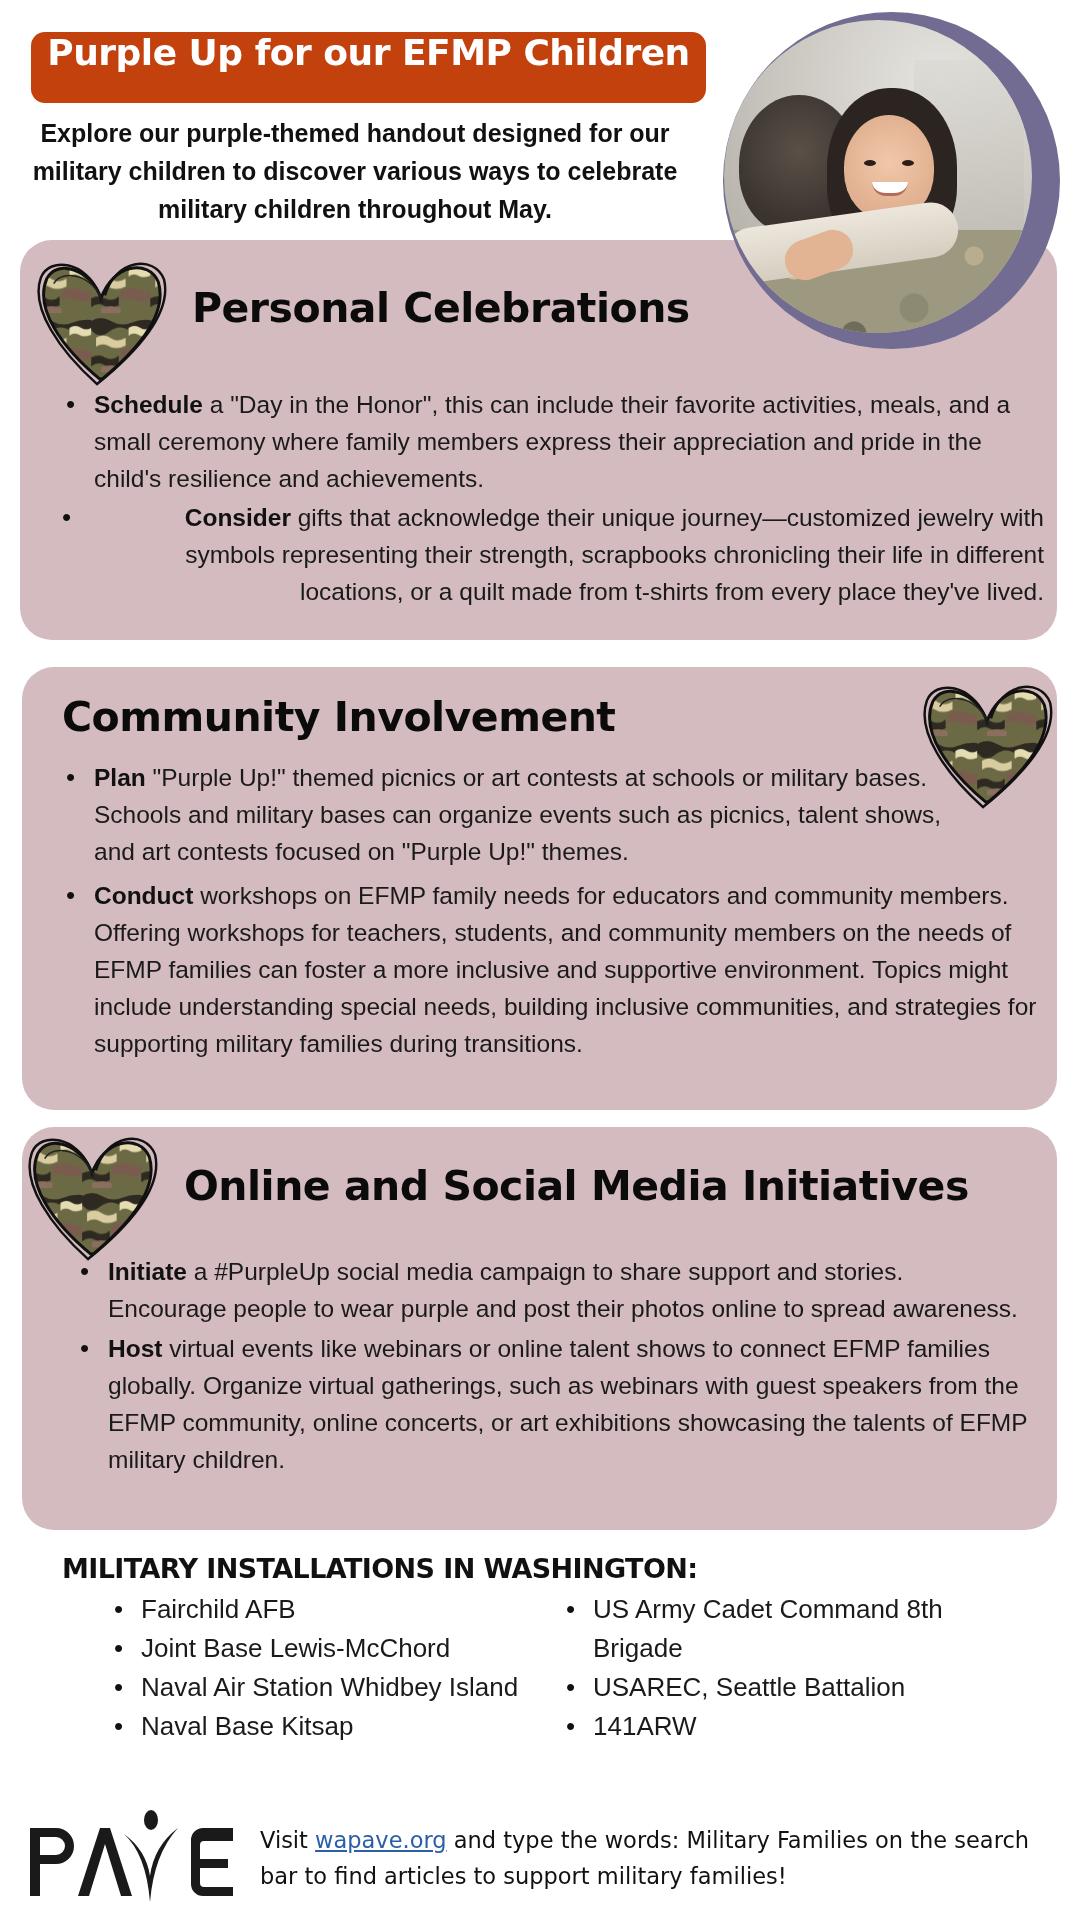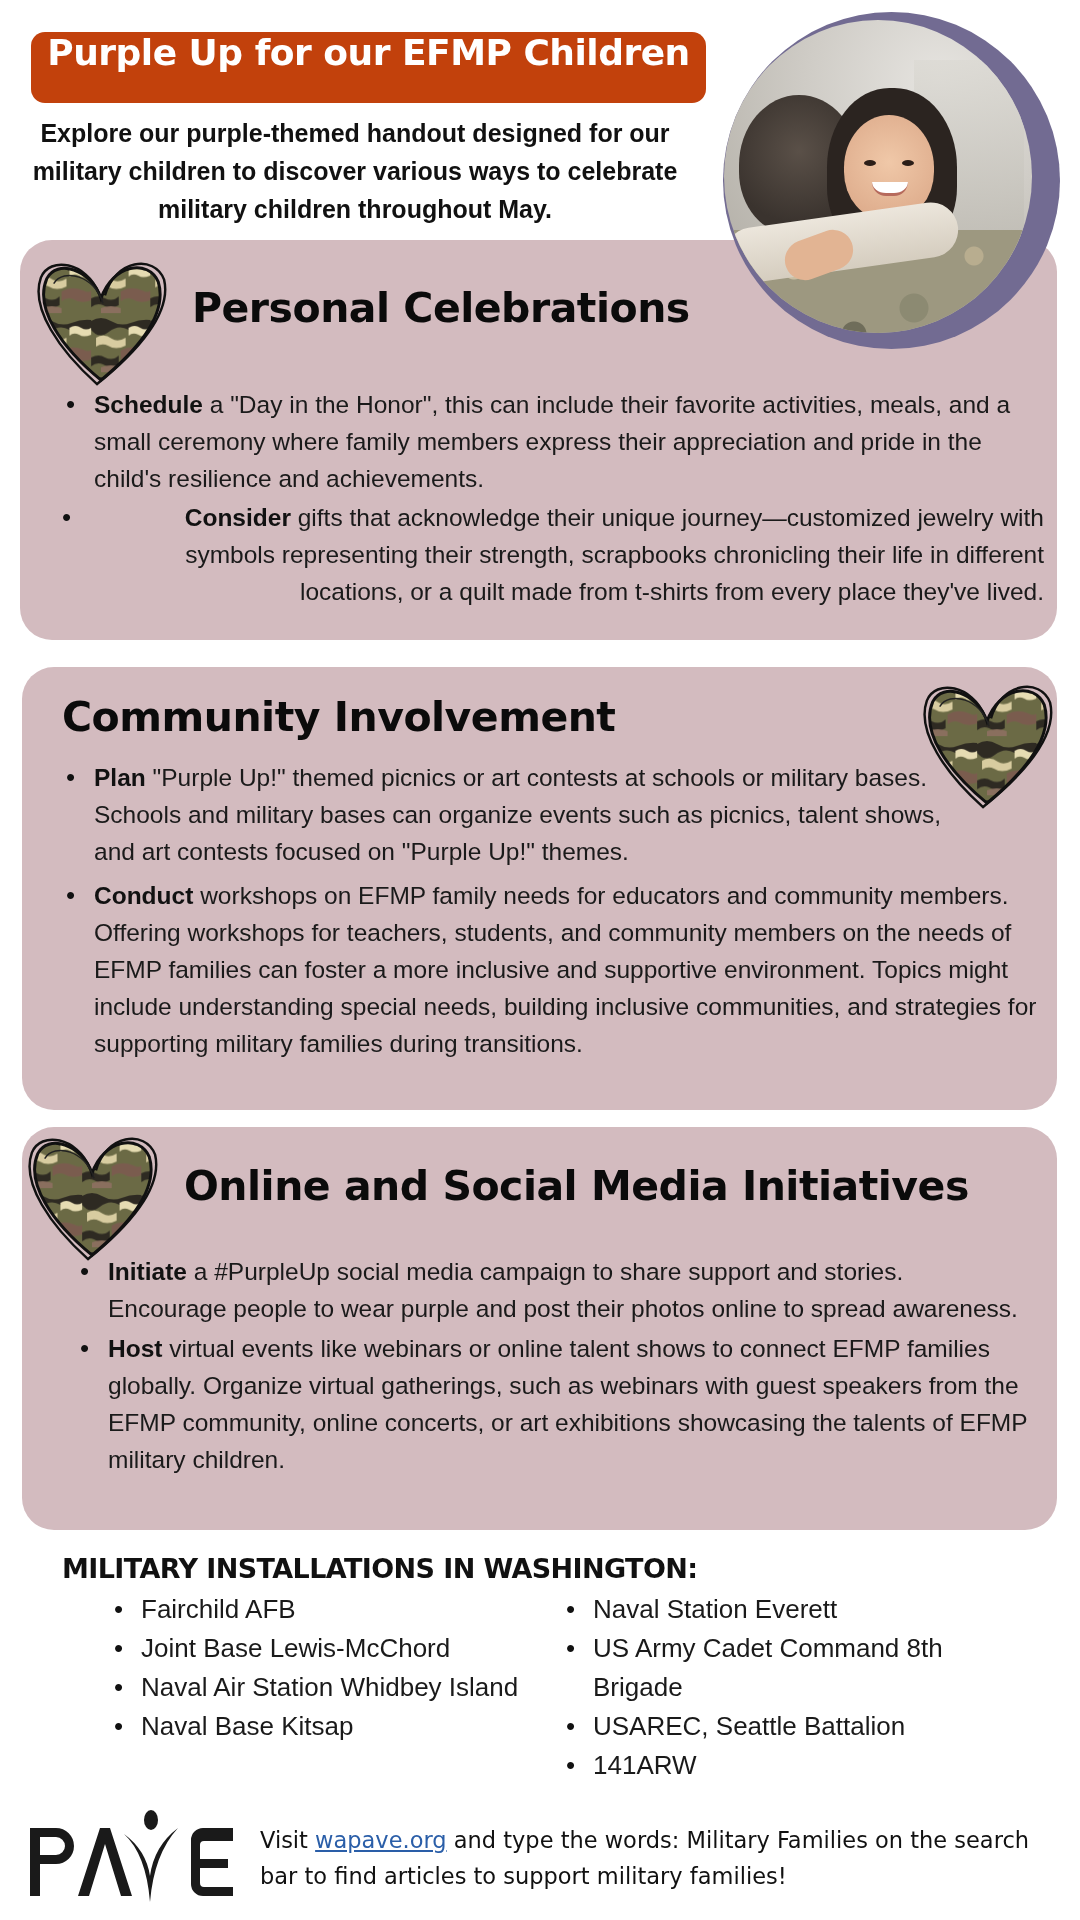--- a/index.html
+++ b/index.html
@@ -160,21 +160,20 @@
 </ul>
 
 <div class="inst-heading">MILITARY INSTALLATIONS IN WASHINGTON:</div>
 <ul class="inst" style="left:110px; top:1590px; width:440px;margin-left:31px;">
   <li>Fairchild AFB</li>
   <li>Joint Base Lewis-McChord</li>
   <li>Naval Air Station Whidbey Island</li>
   <li>Naval Base Kitsap</li>
 </ul>
 <ul class="inst" style="left:593px; top:1590px; width:420px;">
-  <li>Naval Station Everett</li>
   <li>US Army Cadet Command 8th Brigade</li>
   <li>USAREC, Seattle Battalion</li>
   <li>141ARW</li>
 </ul>
 
 <div class="logo" title="PAVE">
   <svg viewBox="0 0 207 100">
 
     <path d="M2 22 h26 a18 18 0 0 1 0 36 h-16 v32 h-10z M12 31 v18 h16 a9 9 0 0 0 0 -18z" fill="#1a1a1a" fill-rule="evenodd"></path>
 

